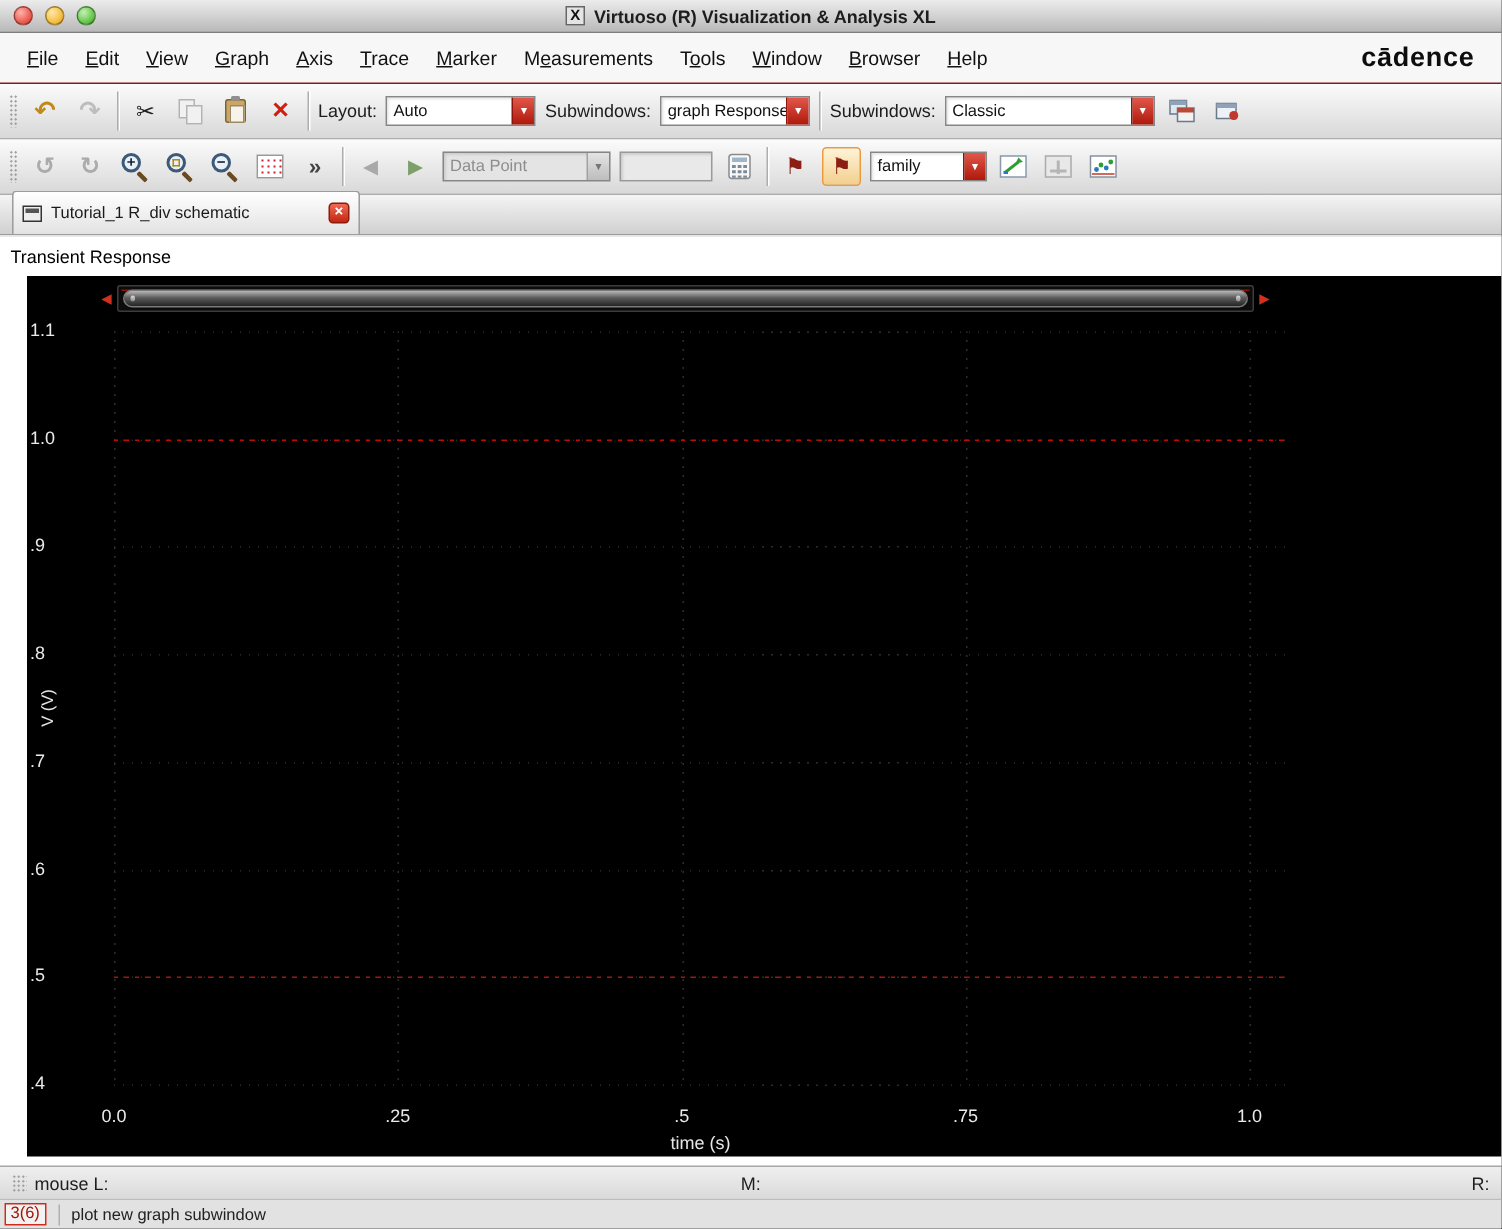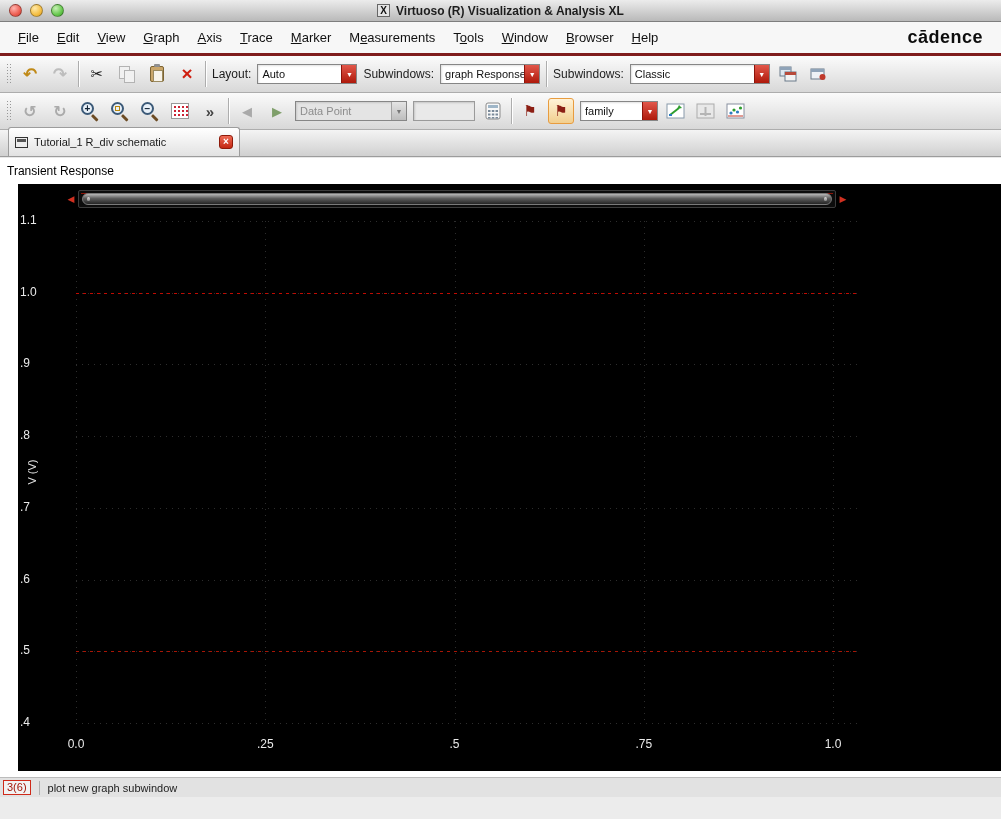--- a/index.html
+++ b/index.html
@@ -11,21 +11,21 @@
 .titlebar{height:22px;background:linear-gradient(#ececec,#b9b9b9);border-bottom:1px solid #7e7e7e;display:flex;align-items:center;position:relative;flex:0 0 auto}
 .lights{display:flex;gap:8px;padding-left:9px;z-index:2}
 .light{width:13px;height:13px;border-radius:50%;border:1px solid rgba(0,0,0,.35)}
 .light.red{background:radial-gradient(circle at 35% 30%,#ffb3ad,#ee5f53 60%,#c93a2e)}
 .light.yellow{background:radial-gradient(circle at 35% 30%,#ffe9a8,#f5bf45 60%,#d99b23)}
 .light.green{background:radial-gradient(circle at 35% 30%,#c8f0b5,#68c94f 60%,#3f9e2c)}
 .title-center{position:absolute;left:0;right:0;top:0;height:100%;display:flex;align-items:center;justify-content:center;gap:6px;font-size:12px;font-weight:bold;color:#1d1d1d}
 .x11{width:13px;height:13px;border:1px solid #666;background:#e4e4e4;color:#111;font-size:10px;line-height:11px;text-align:center;font-weight:bold}
 
 
-.menubar{height:34px;background:#f7f7f7;border-bottom:3px solid #7f1d1d;display:flex;align-items:center;padding:0 10px;flex:0 0 auto}
+.menubar{height:34px;background:#f7f7f7;border-bottom:1px solid #7f1d1d;display:flex;align-items:center;padding:0 10px;flex:0 0 auto}
 .menu-items{display:flex;gap:2px;align-items:center}
 .menu-item{font-size:13px;color:#111;padding:4px 8px;cursor:default;white-space:nowrap}
 .menu-item u{text-decoration:underline}
 .brand{margin-left:auto;font-size:18px;font-weight:bold;color:#0d0d0d;letter-spacing:.5px;padding-right:8px}
 
 
 .toolbar{height:37px;background:linear-gradient(#fbfbfb,#d8d8d8);border-bottom:1px solid #adadad;display:flex;align-items:center;gap:6px;padding:0 6px;flex:0 0 auto}
 .grip{width:6px;height:22px;background-image:radial-gradient(#979797 35%,transparent 40%);background-size:3px 3px;flex:0 0 auto}
 .tsep{width:1px;height:26px;background:#adadad;box-shadow:1px 0 0 #fff;flex:0 0 auto}
 .tool-label{font-size:12px;color:#1c1c1c;white-space:nowrap}
@@ -313,20 +313,21 @@
       <div class="plotwrap">
         <div class="plot">
           <div class="xslider">
             <span class="xs-arrow">◀</span>
             <div class="xs-track">
               <div class="xs-handle"></div>
             </div>
             <span class="xs-arrow">▶</span>
           </div>
           <div class="ylabel">V (V)</div>
+          <div class="xlabel">time (s)</div>
         <div class="ygrid" style="left:58px;top:37px;width:782px"></div>
             <div class="ytick" style="left:2px;top:29px">1.1</div>
             <div class="ygrid" style="left:58px;top:108.71428571428577px;width:782px"></div>
             <div class="ytick" style="left:2px;top:100.71428571428577px">1.0</div>
             <div class="ygrid" style="left:58px;top:180.42857142857147px;width:782px"></div>
             <div class="ytick" style="left:2px;top:172.42857142857147px">.9</div>
             <div class="ygrid" style="left:58px;top:252.14285714285717px;width:782px"></div>
             <div class="ytick" style="left:2px;top:244.14285714285717px">.8</div>
             <div class="ygrid" style="left:58px;top:323.85714285714295px;width:782px"></div>
             <div class="ytick" style="left:2px;top:315.85714285714295px">.7</div>
@@ -346,19 +347,25 @@
             <div class="xtick" style="left:601.75px;top:553px">.75</div>
             <div class="xgrid" style="left:815px;top:37px;height:502px"></div>
             <div class="xtick" style="left:791px;top:553px">1.0</div>
             <div class="trace-line" style="left:58px;top:467.28571428571433px;width:782px;background:repeating-linear-gradient(90deg,#a81505 0 3px,transparent 3px 7px)"></div>
             <div class="trace-line" style="left:58px;top:108.71428571428577px;width:782px;background:repeating-linear-gradient(90deg,#c00b02 0 3px,transparent 3px 7px)"></div>
           </div>
       </div>
     </div>
   </div>
 
+  <div class="statusbar">
+    <span class="sb-grip"></span>
+    <span>mouse L:</span>
+    <span class="sb-m">M:</span>
+    <span class="sb-r">R:</span>
+  </div>
   <div class="bottombar">
     <span class="badge">3(6)</span>
     <span class="bsep"></span>
     <span>plot new graph subwindow</span>
   </div>
 
 </div>
 
 </body></html>

